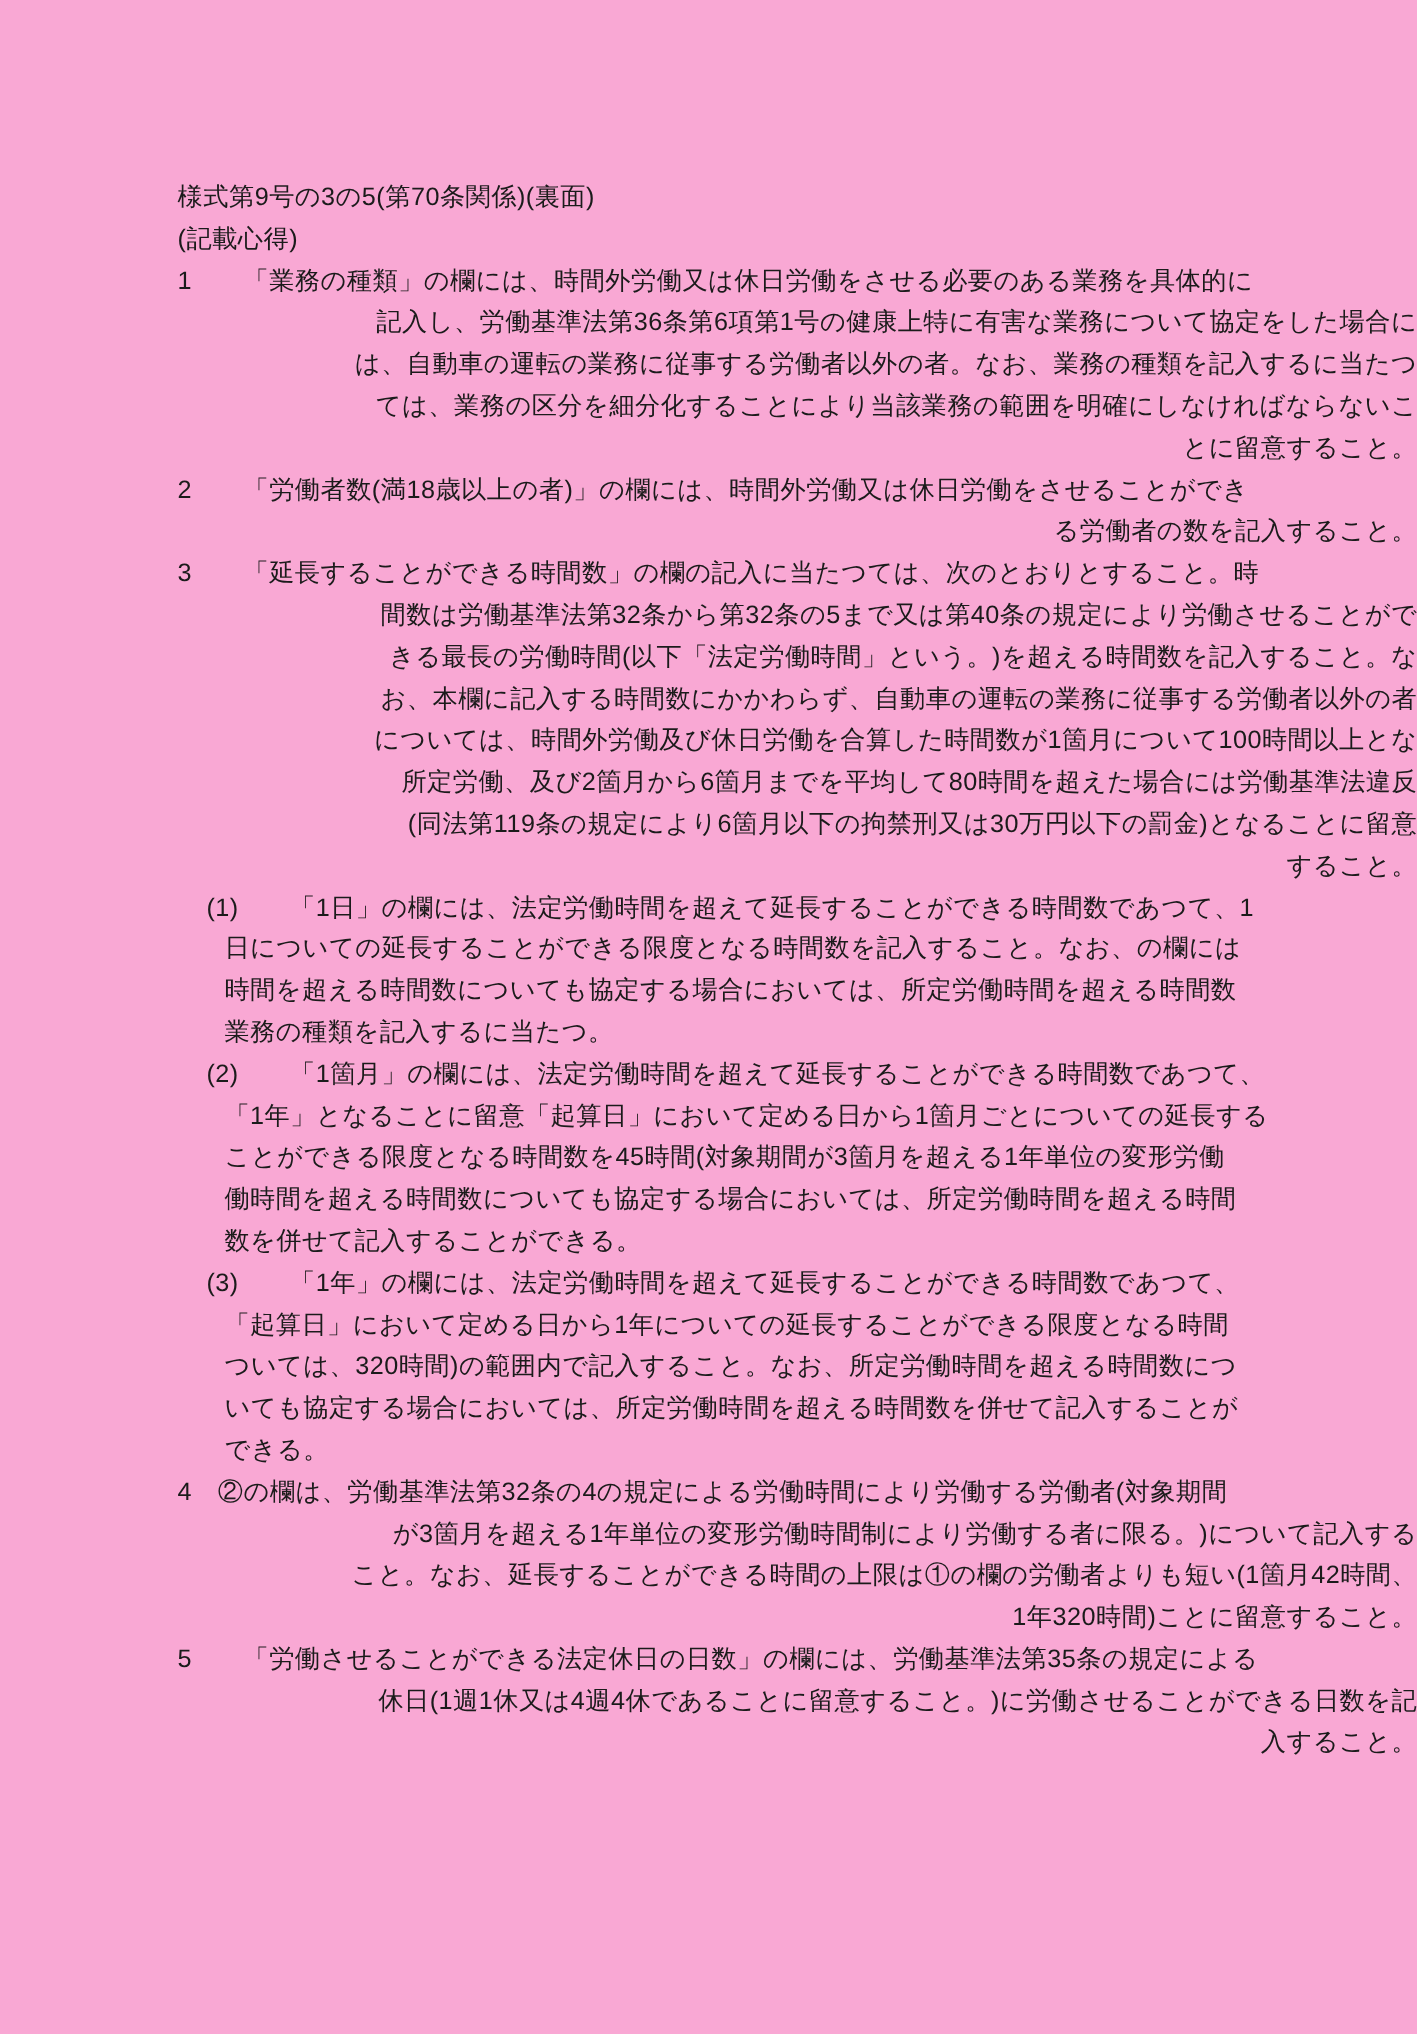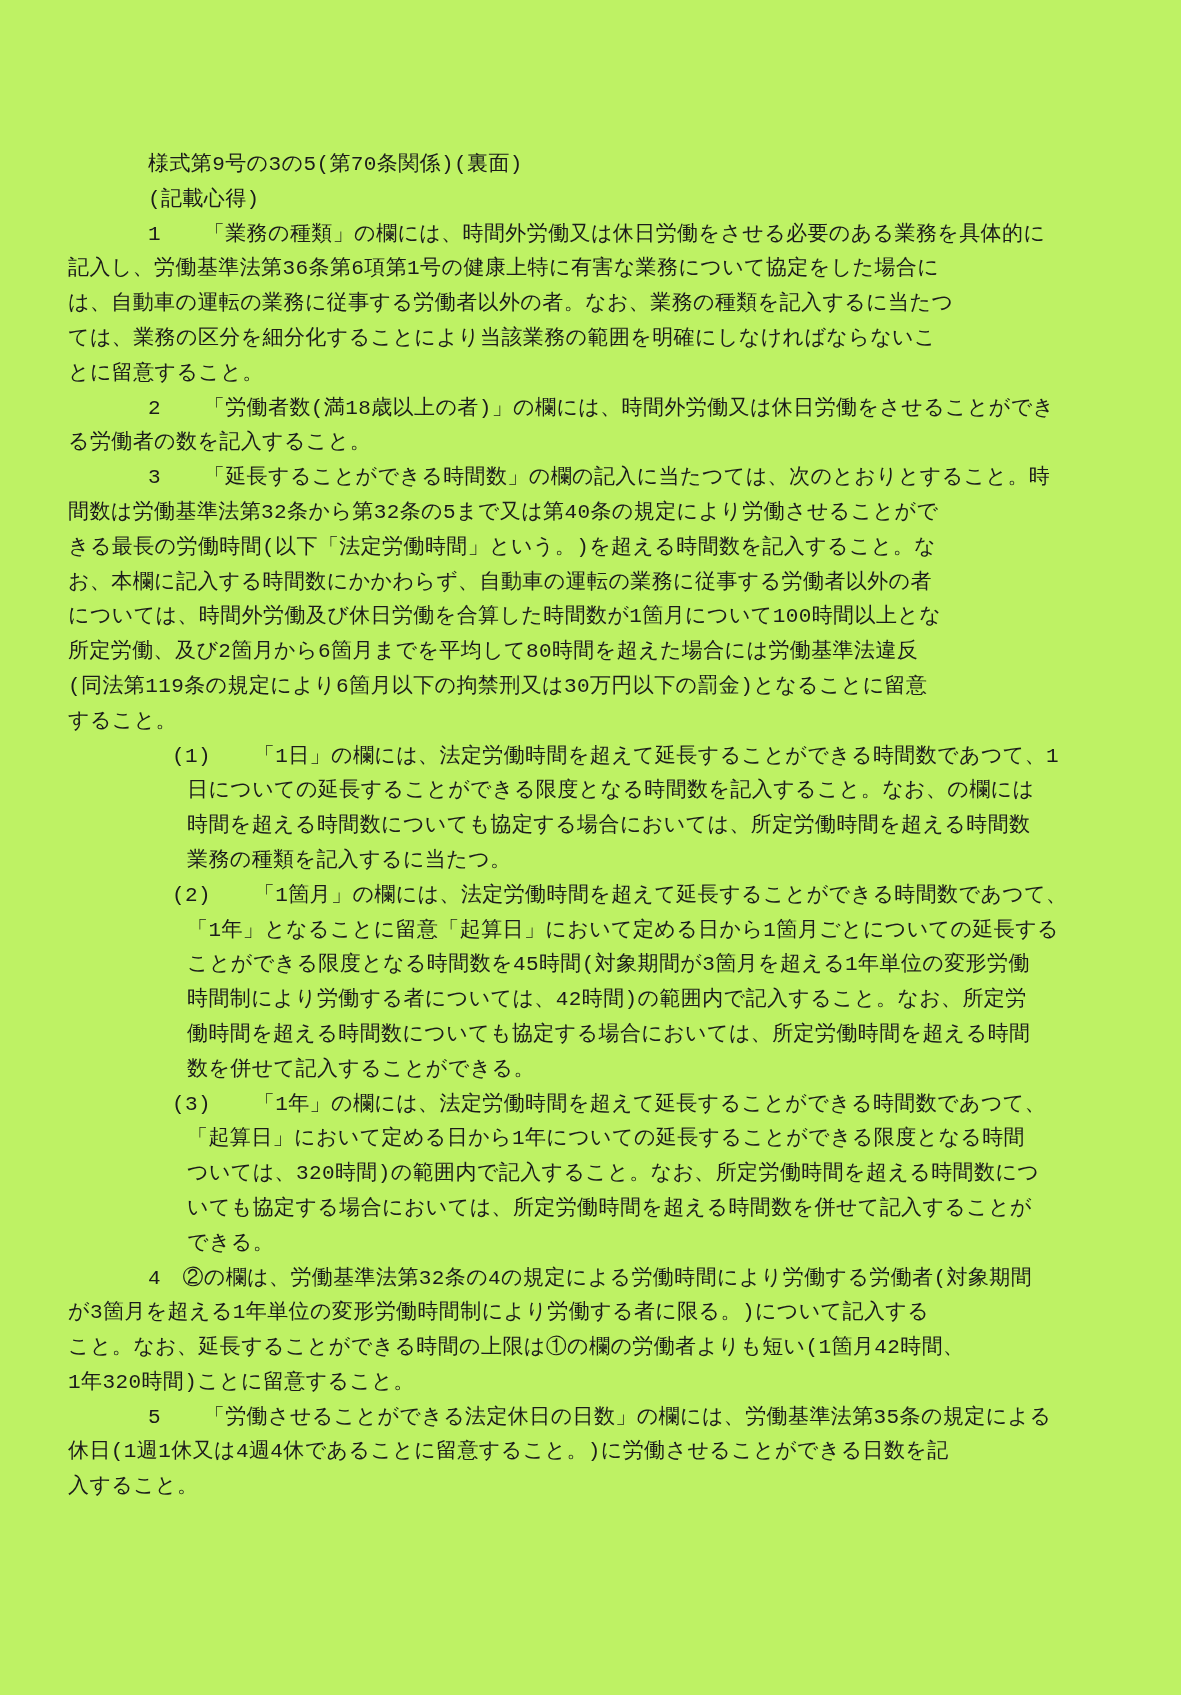--- a/index.html
+++ b/index.html
@@ -1,39 +1,39 @@
 <!DOCTYPE html>
 <html lang="ja"><head>
 <meta charset="utf-8">
 <style>
   html, body { margin: 0; padding: 0; }
   .page {
     position: relative;
     width: 1181px;
     height: 1695px;
-    background: #bef264;
+    background: #f9a8d4;
     color: #1b1b1b;
-    font-family: Liberation Mono, monospace;
+    font-family: Liberation Sans, sans-serif;
     overflow: hidden;
   }
   .doc {
     position: absolute;
     top: 148px;
     left: 0;
     width: 100%;
   }
   .line {
     white-space: pre;
     font-size: 21px;
     line-height: 34.8px;
     height: 34.8px;
     letter-spacing: 0.4px;
   }
   .ind-0 { padding-left: 148px; }
-  .ind-1 { padding-left: 68px; }
+  .ind-1 { padding-left: 104px; text-align: right; }
   .ind-2 { padding-left: 172px; }
   .ind-3 { padding-left: 187px; }
 </style>
 </head>
 <body>
 
 <div class="page">
   <div class="doc">
     <div class="line ind-0">様式第9号の3の5(第70条関係)(裏面)</div>
     <div class="line ind-0">(記載心得)</div>
@@ -53,21 +53,20 @@
         <div class="line ind-1">所定労働、及び2箇月から6箇月までを平均して80時間を超えた場合には労働基準法違反</div>
         <div class="line ind-1">(同法第119条の規定により6箇月以下の拘禁刑又は30万円以下の罰金)となることに留意</div>
         <div class="line ind-1">すること。</div>
         <div class="line ind-2">(1)　　「1日」の欄には、法定労働時間を超えて延長することができる時間数であつて、1</div>
         <div class="line ind-3">日についての延長することができる限度となる時間数を記入すること。なお、の欄には</div>
         <div class="line ind-3">時間を超える時間数についても協定する場合においては、所定労働時間を超える時間数</div>
         <div class="line ind-3">業務の種類を記入するに当たつ。</div>
         <div class="line ind-2">(2)　　「1箇月」の欄には、法定労働時間を超えて延長することができる時間数であつて、</div>
         <div class="line ind-3">「1年」となることに留意「起算日」において定める日から1箇月ごとについての延長する</div>
         <div class="line ind-3">ことができる限度となる時間数を45時間(対象期間が3箇月を超える1年単位の変形労働</div>
-        <div class="line ind-3">時間制により労働する者については、42時間)の範囲内で記入すること。なお、所定労</div>
         <div class="line ind-3">働時間を超える時間数についても協定する場合においては、所定労働時間を超える時間</div>
         <div class="line ind-3">数を併せて記入することができる。</div>
         <div class="line ind-2">(3)　　「1年」の欄には、法定労働時間を超えて延長することができる時間数であつて、</div>
         <div class="line ind-3">「起算日」において定める日から1年についての延長することができる限度となる時間</div>
         <div class="line ind-3">ついては、320時間)の範囲内で記入すること。なお、所定労働時間を超える時間数につ</div>
         <div class="line ind-3">いても協定する場合においては、所定労働時間を超える時間数を併せて記入することが</div>
         <div class="line ind-3">できる。</div>
         <div class="line ind-0">4　②の欄は、労働基準法第32条の4の規定による労働時間により労働する労働者(対象期間</div>
         <div class="line ind-1">が3箇月を超える1年単位の変形労働時間制により労働する者に限る。)について記入する</div>
         <div class="line ind-1">こと。なお、延長することができる時間の上限は①の欄の労働者よりも短い(1箇月42時間、</div>

